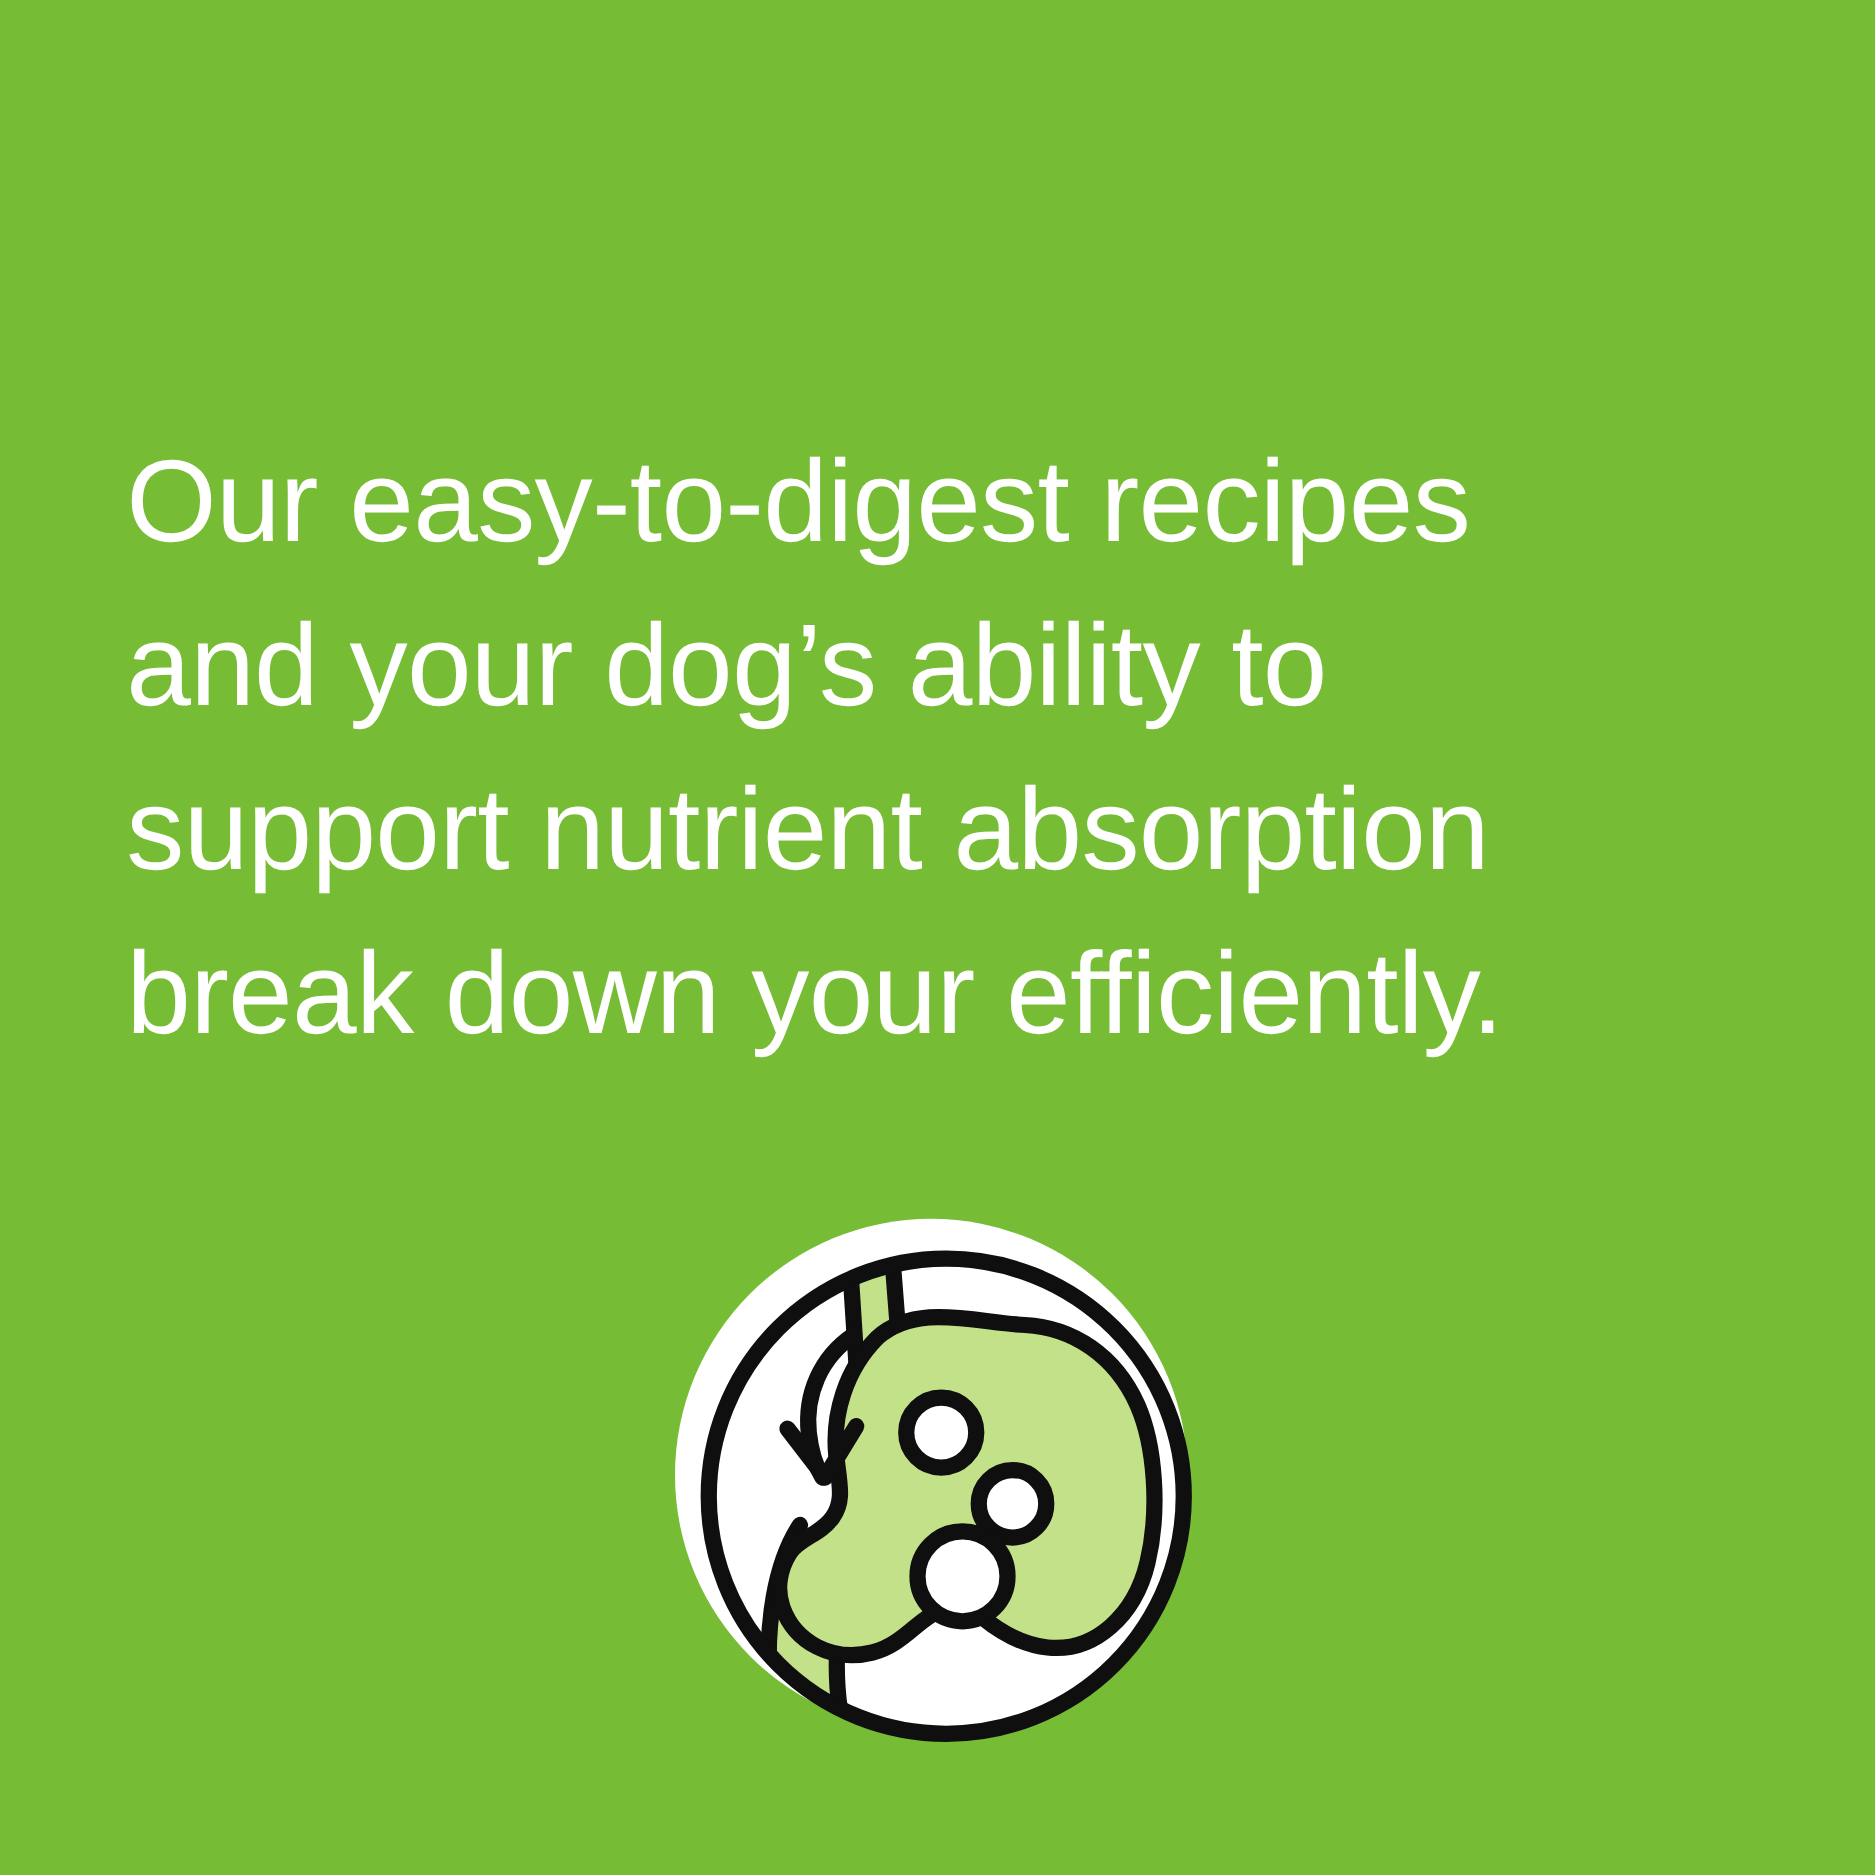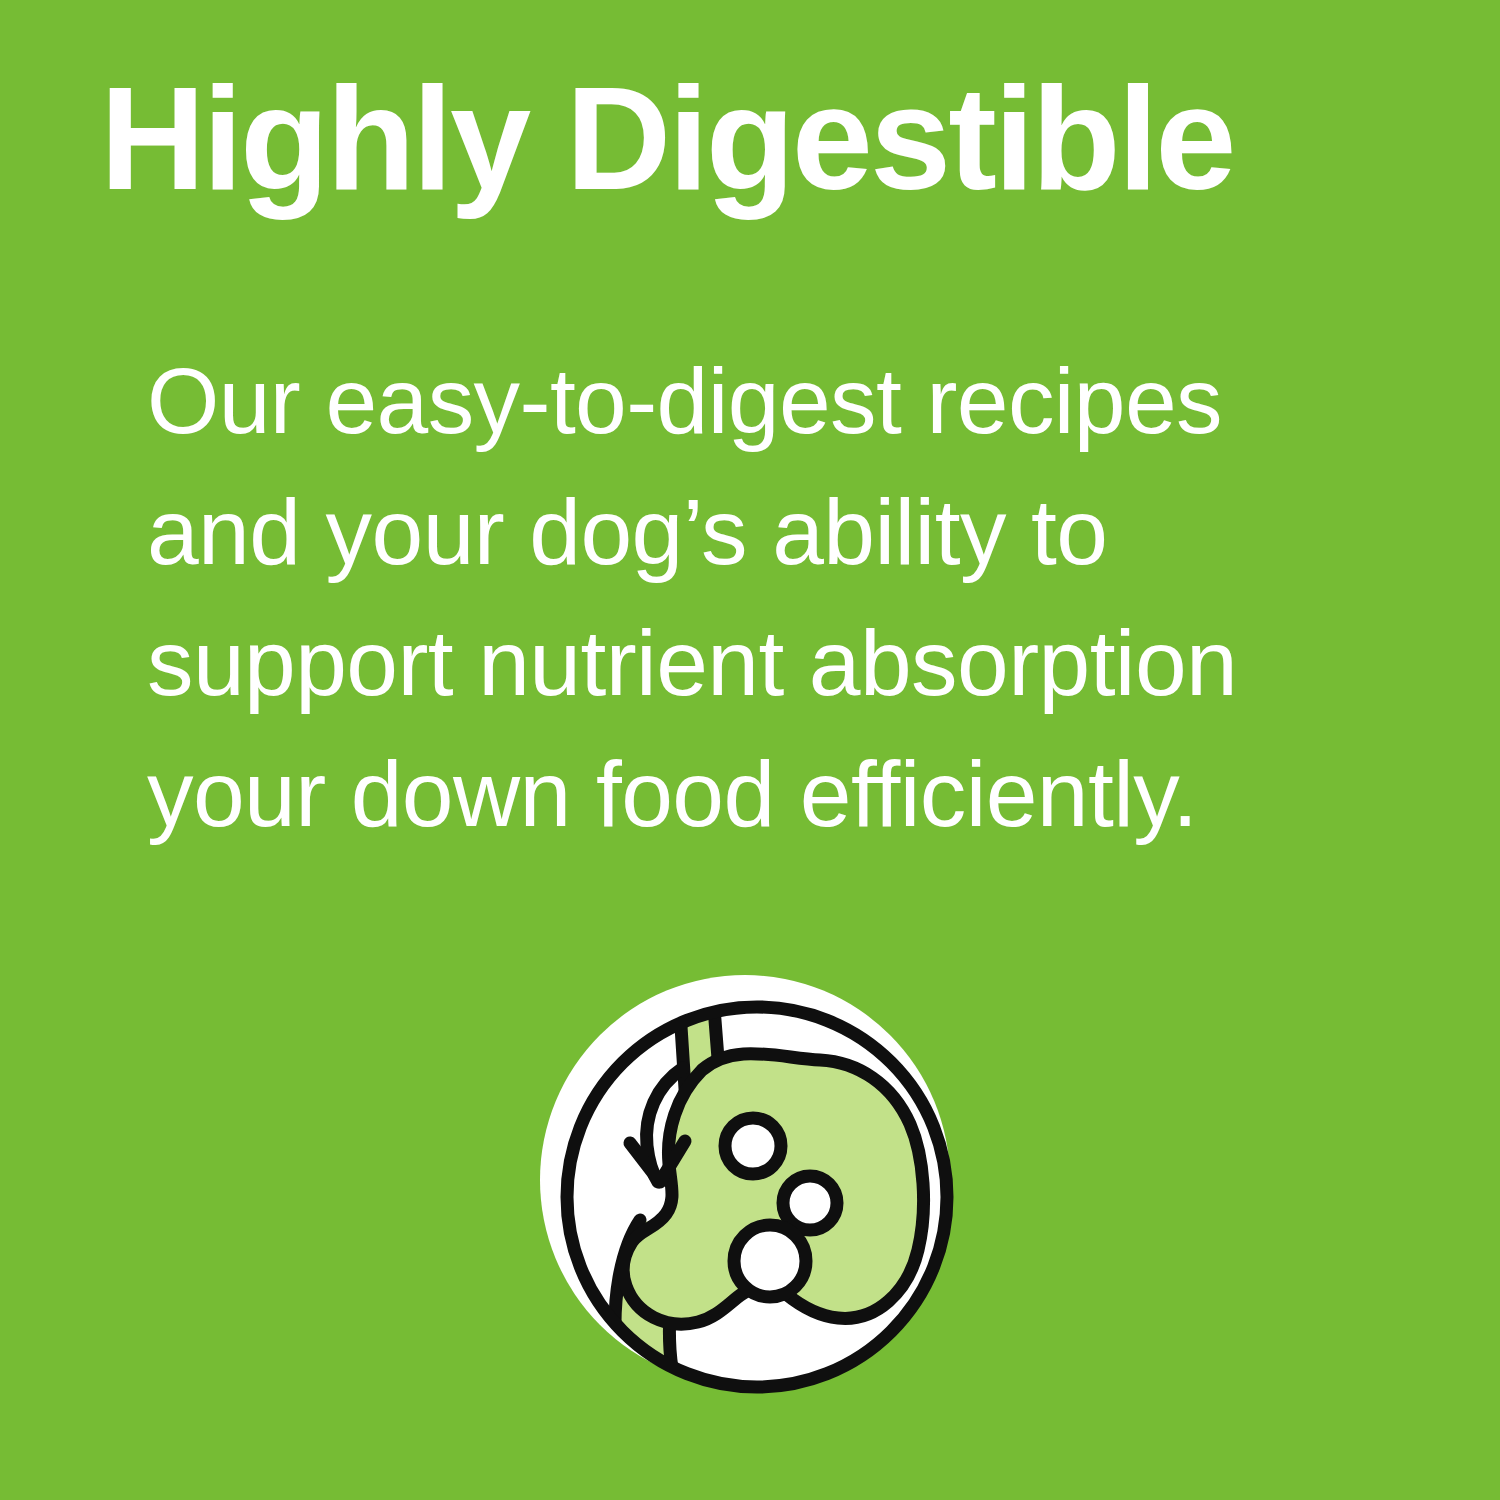--- a/index.html
+++ b/index.html
@@ -45,48 +45,46 @@
 
   .body-line {
     display: block;
     color: #ffffff;
     font-family: "Liberation Sans", sans-serif;
     font-size: 93px;
     font-weight: 300;
     line-height: 131px;
     letter-spacing: -0.6px;
     white-space: nowrap;
-    margin-left: 46px;
   }
 
   #icon-wrap {
     position: absolute;
     left: 480px;
     top: 920px;
     width: 560px;
     height: 560px;
   }
   #icon-wrap svg {
     display: block;
     width: 560px;
     height: 560px;
   }
 </style>
 </head>
 <body>
 
 <div id="panel">
 
-  <h1 id="headline">Highly Digestible</h1>
 
   <div id="body-copy">
     <span class="body-line">Our easy-to-digest recipes</span>
     <span class="body-line">and your dog’s ability to</span>
     <span class="body-line">support nutrient absorption</span>
-    <span class="body-line">your down food efficiently.</span>
+    <span class="body-line">break down your efficiently.</span>
   </div>
 
   <div id="icon-wrap">
     <svg viewBox="0 0 560 560" xmlns="http://www.w3.org/2000/svg">
       <defs>
 
         <clipPath id="ringClip">
           <circle cx="277" cy="277" r="190"></circle>
         </clipPath>
 

